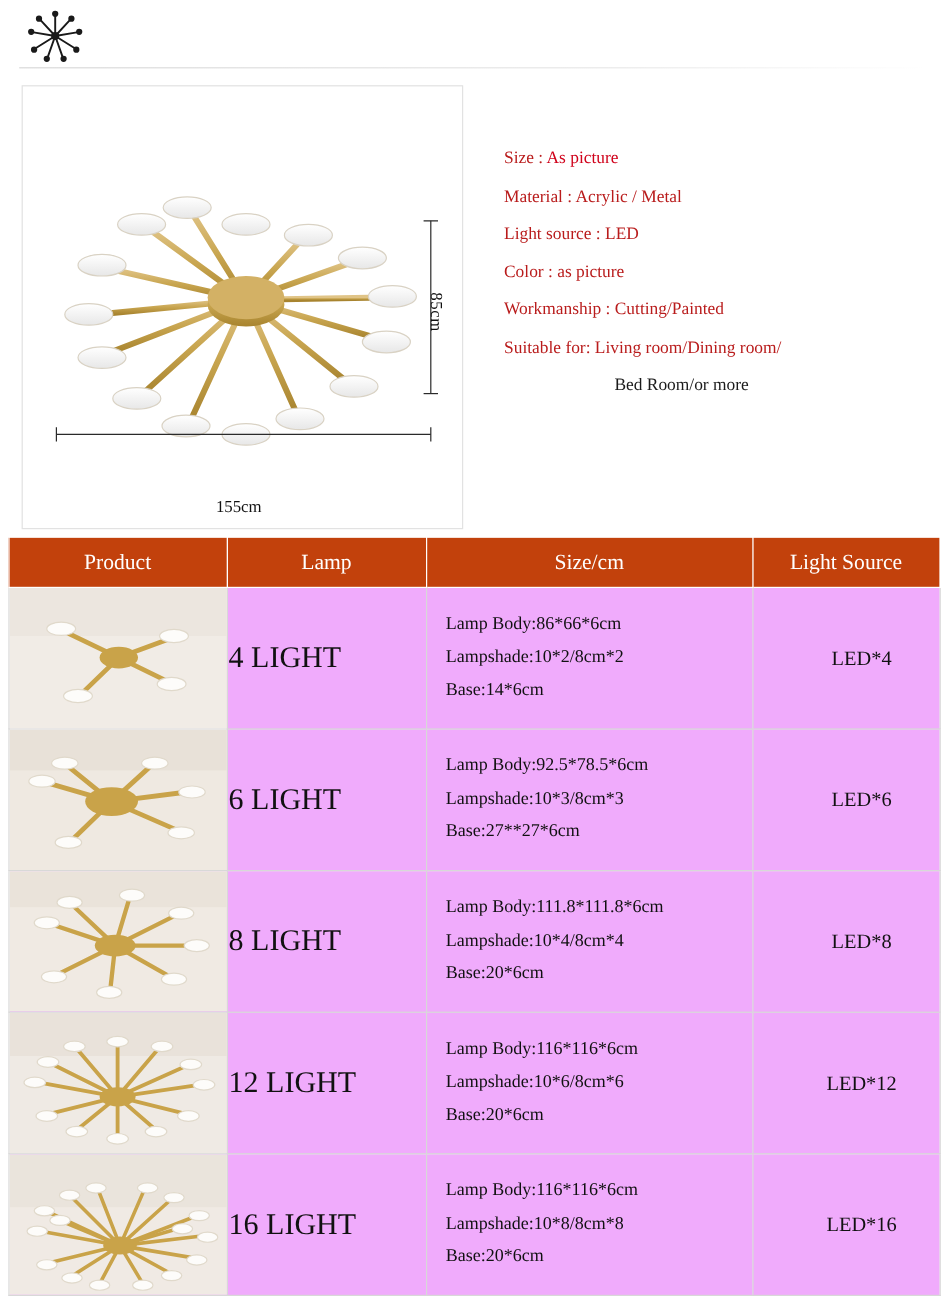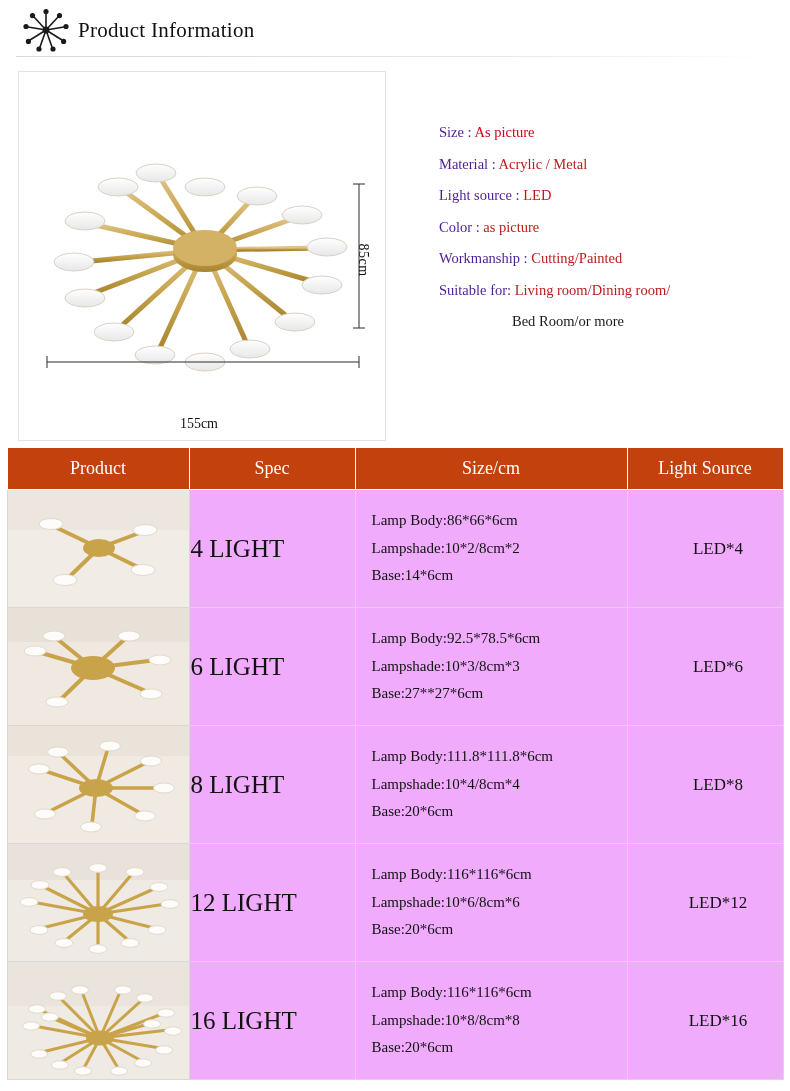--- a/index.html
+++ b/index.html
@@ -85,21 +85,21 @@
     padding-top: 54px;
     font-family: "Liberation Serif", serif;
     font-size: 14.5px;
     color: #1b1b1b;
     line-height: 1;
   }
   .spec-row {
     margin-bottom: 17px;
     white-space: nowrap;
   }
-  .spec-row .lbl { color: #4c1d95; margin-left: 19px; }
+  .spec-row .lbl { color: #b91c1c; }
   .spec-row .val { color: #b91c1c; }
   .spec-row .val.red { color: #d0021b; }
   .spec-indent { padding-left: 92px; margin-bottom: 20px; }
   .sup { font-size: 10px; vertical-align: super; }
 
   
   .table {
     width: 760px;
     margin: 6px auto 0 auto;
     border-collapse: collapse;
@@ -183,21 +183,20 @@
           <circle cx="45.6" cy="34.4" r="2.6"></circle>
           <circle cx="35" cy="42" r="2.6"></circle>
           <circle cx="21" cy="42" r="2.6"></circle>
           <circle cx="10.4" cy="34.4" r="2.6"></circle>
           <circle cx="8" cy="19.5" r="2.6"></circle>
           <circle cx="14.5" cy="8.6" r="2.6"></circle>
           <circle cx="28" cy="23" r="3.4"></circle>
         </g>
       </svg>
     </div>
-    <div class="header-title">Product Information</div>
   </div>
   <div class="header-rule"></div>
 
   <div class="top">
 
     <div class="photo-frame">
       <div class="lamp-wrap">
         <svg width="366" height="368" viewBox="0 0 366 368">
           <defs>
             <linearGradient id="gld" x1="0" y1="0" x2="0" y2="1">
@@ -298,21 +297,21 @@
   <table class="table">
     <colgroup>
       <col class="col-product">
         <col class="col-spec">
         <col class="col-size">
         <col class="col-source">
     </colgroup>
     <thead>
       <tr>
         <th>Product</th>
-        <th>Spec</th>
+        <th>Lamp</th>
         <th>Size/cm</th>
         <th>Light Source</th>
       </tr>
     </thead>
     <tbody>
 
       <tr>
         <td class="cell-product">
           <div class="thumb">
             <svg width="182" height="117" viewBox="0 0 182 117">

